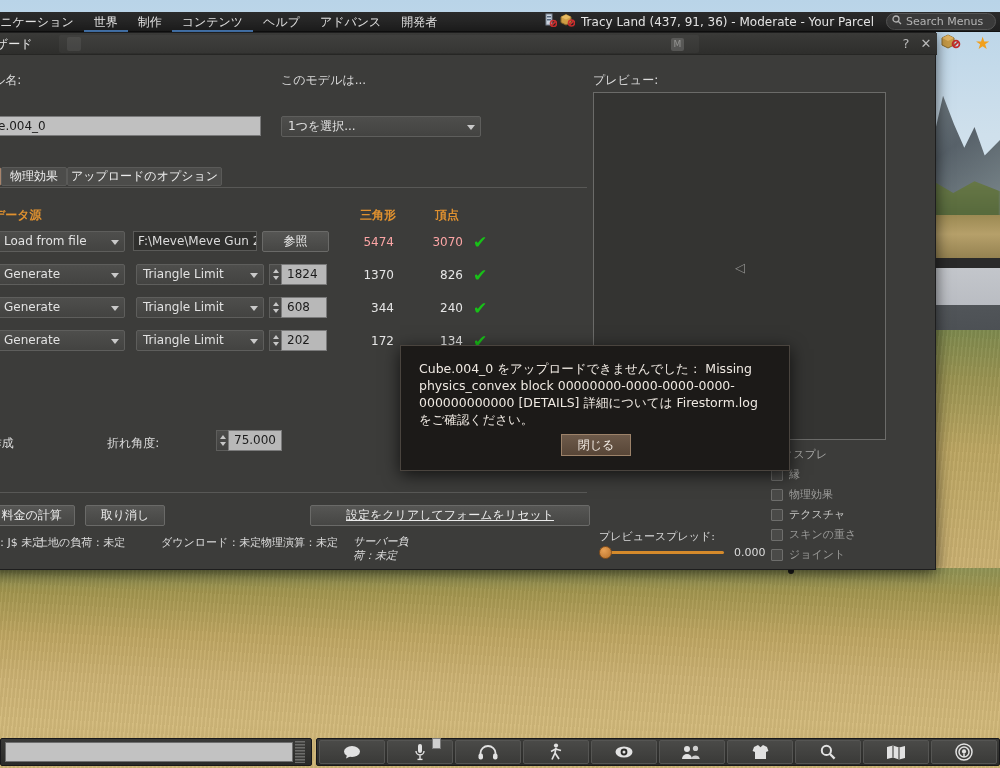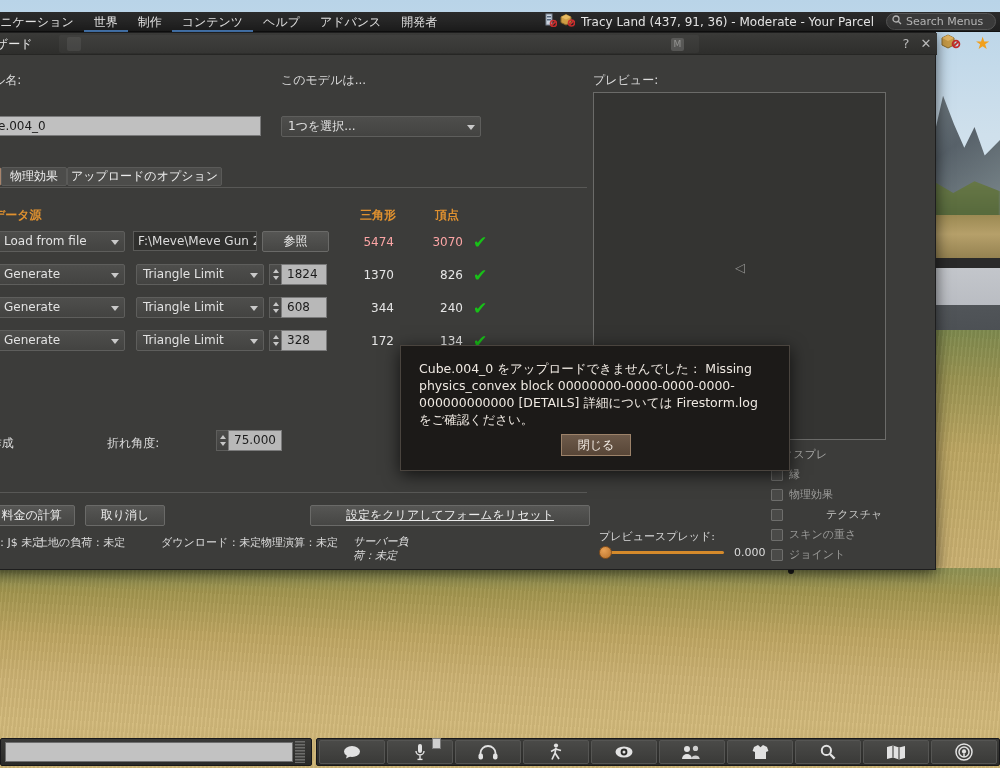--- a/index.html
+++ b/index.html
@@ -220,21 +220,21 @@
     position:absolute; color:#8e8e8c; font-size:13px;
   }
 
   
   .chk-row { position:absolute; display:flex; align-items:center; gap:6px; }
   .chk {
     width:12px; height:12px; background:#4a4a48;
     border:1px solid #6e6e6c; border-radius:1px;
   }
   .chk-lbl { font-size:11px; color:#9a9a98; white-space:nowrap; }
-  .chk-lbl.bright { color:#c9c9c7;margin-left:37px; }
+  .chk-lbl.bright { color:#c9c9c7; }
 
   
   .slider-track {
     position:absolute; height:3px; background:#d58a2b; border-radius:2px;
   }
   .slider-knob {
     position:absolute; width:13px; height:13px; border-radius:50%;
     background: radial-gradient(circle at 35% 30%, #e8a155, #b9712a);
     border:1px solid #8a521c;
   }
@@ -464,21 +464,21 @@
       </div>
       <div class="combo" style="left:187px; top:275px; width:128px;">
         <span>Triangle Limit</span>
         <span class="arw"></span>
       </div>
       <div class="spin" style="left:320px; top:275px;">
         <div class="arrows">
           <div class="ar-up"></div>
           <div class="ar-dn"></div>
         </div>
-        <div class="val">328</div>
+        <div class="val">202</div>
       </div>
       <div class="cell" style="left:393px; top:279px; width:52px;">172</div>
       <div class="cell" style="left:462px; top:279px; width:52px;">134</div>
       <div class="check" style="left:524px; top:278px;">✔</div>
 
       <div class="lbl" style="left:-8px; top:380px;">ーマルの作成</div>
       <div class="lbl" style="left:158px; top:380px;">折れ角度:</div>
       <div class="spin" style="left:267px; top:375px;">
         <div class="arrows">
           <div class="ar-up"></div>

